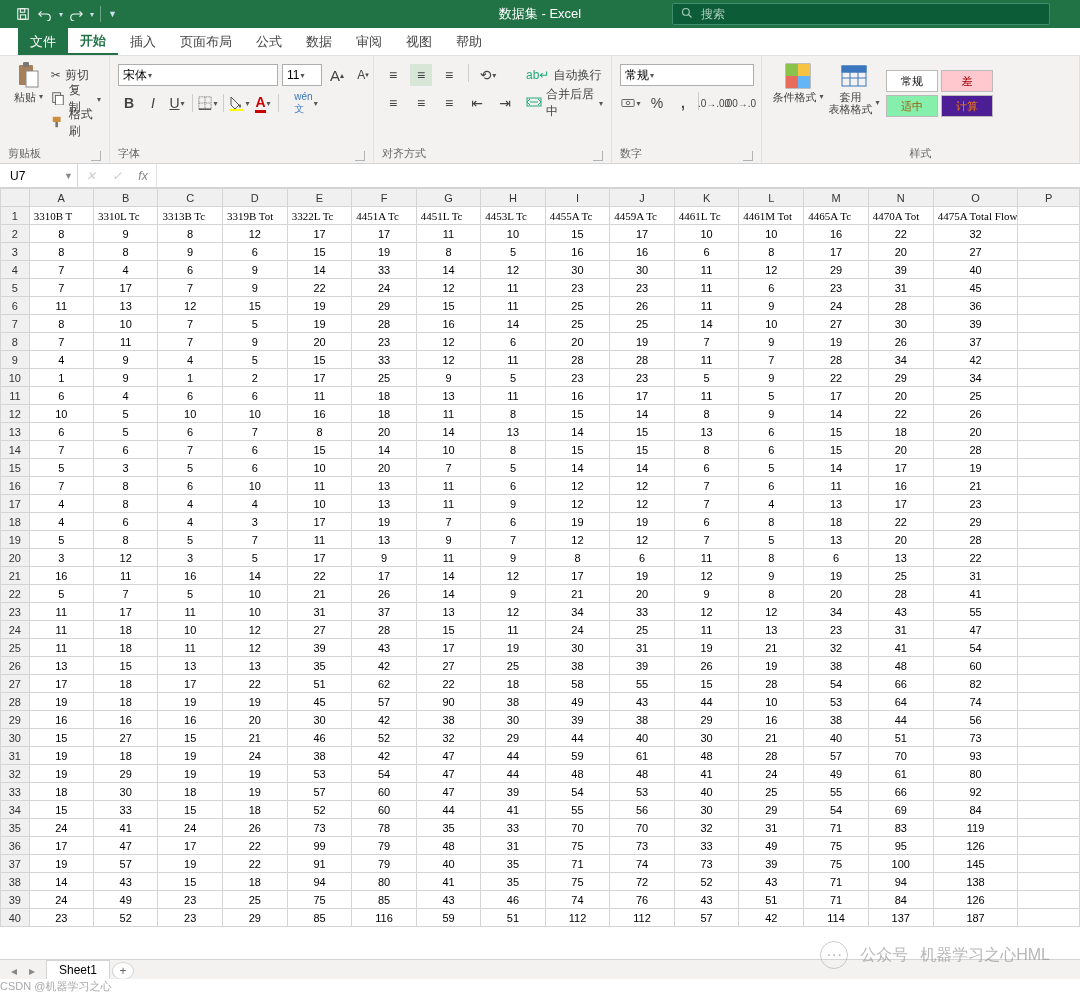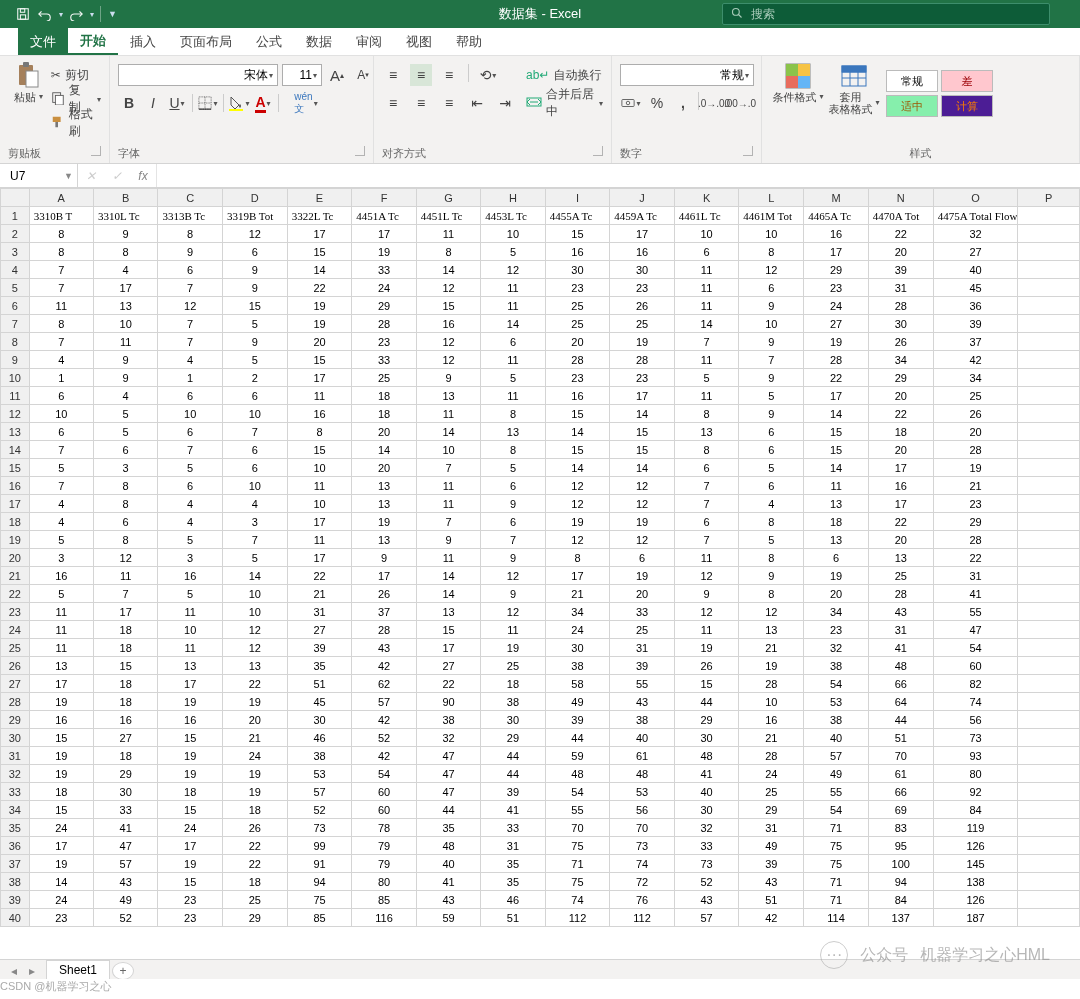--- a/index.html
+++ b/index.html
@@ -4,39 +4,39 @@
 <style>
 * { margin: 0; padding: 0; box-sizing: border-box; font-family: "Segoe UI", "Microsoft YaHei", sans-serif; }
 body { width: 1080px; height: 999px; background: #fff; overflow: hidden; position: relative; font-size: 12px; }
 
 
 .titlebar { height: 28px; background: #217346; display: flex; align-items: center; color: #fff; }
 .qat { display: flex; align-items: center; gap: 4px; padding-left: 14px; }
 .qat .ico { width: 18px; height: 18px; display: flex; align-items: center; justify-content: center; opacity: .95; }
 .qat .sep { width: 1px; height: 16px; background: rgba(255,255,255,.35); margin: 0 2px; }
 .title { position: absolute; left: 50%; transform: translateX(-50%); font-size: 13px; color: #fff; }
-.searchbox { margin-left: auto; width: 328px; height: 22px; background: #0d5c38; border: 1px solid #3d8e6c; margin-right: 30px; border-radius: 2px; display: flex; align-items: center; padding: 0 8px; color: #a8cbb9; gap: 8px; }
+.searchbox { margin-left: auto; width: 378px; height: 22px; background: #0d5c38; border: 1px solid #3d8e6c; margin-right: 30px; border-radius: 2px; display: flex; align-items: center; padding: 0 8px; color: #a8cbb9; gap: 8px; }
 
 
 .tabs { height: 28px; background: #fff; display: flex; align-items: stretch; border-bottom: 1px solid #e1e1e1; padding-left: 18px; }
 .tab { display: flex; align-items: center; padding: 0 12px; font-size: 13px; color: #444; cursor: pointer; }
 .tab.file { background: #217346; color: #fff; }
 .tab.active { color: #217346; border-bottom: 2px solid #217346; font-weight: 700; }
 
 
 .ribbon { height: 108px; background: #f3f2f1; border-bottom: 1px solid #d4d4d4; display: flex; }
 .group { border-right: 1px solid #e1e1e1; padding: 4px 8px 2px 8px; display: flex; flex-direction: column; justify-content: space-between;}
 .group-body { flex: 1; display: flex; align-items: flex-start; }
-.group-label { text-align: center; font-size: 11px; color: #666; display: flex; justify-content: center; align-items: flex-start; gap: 4px; padding-top: 2px;}
+.group-label { text-align: center; font-size: 11px; color: #666; display: flex; justify-content: center; align-items: flex-end; gap: 4px; padding-top: 2px;}
 .group-label .launch { width: 10px; height: 10px; border: 1px solid #999; border-left: none; border-top: none; position: relative; opacity: .7; margin-left: auto;}
 .vbtn { display: flex; flex-direction: column; align-items: center; width: 44px; font-size: 11px; color: #444; gap: 1px; padding-top: 2px; }
 .vbtn .bigico { width: 28px; height: 28px; display: flex; align-items: center; justify-content: center; font-size: 22px; }
 .vbtn .lbl { text-align: center; line-height: 1.1; display: flex; align-items: center; gap: 2px;}
 .small-row { display: flex; align-items: center; gap: 4px; height: 22px; font-size: 12px; color: #444;}
-.ssel { height: 22px; border: 1px solid #adadad; background: #fff; display: flex; align-items: center; justify-content: flex-end; padding: 0 4px; font-size: 12px;}
+.ssel { height: 22px; border: 1px solid #adadad; background: #fff; display: flex; align-items: center; justify-content: flex-start; padding: 0 4px; font-size: 12px;}
 .btnico { width: 22px; height: 22px; display: flex; align-items: center; justify-content: center; color: #444; font-size: 14px; }
 .dd { font-size: 8px; color: #555; margin-left: 1px;}
 .col-stack { display: flex; flex-direction: column; gap: 2px; }
 .cell-styles { display: grid; grid-template-columns: 52px 52px; grid-template-rows: 22px 22px; gap: 3px; margin-left: 4px; margin-top: 10px;}
 .cstyle { border: 1px solid #bbb; display: flex; align-items: center; justify-content: center; font-size: 11px;}
 .cstyle.s1 { background: #fff; }
 .cstyle.s2 { background: #ffc7ce; color: #9c0006;}
 .cstyle.s3 { background: #86efac; color: #9c5700;}
 .cstyle.s4 { background: #4c1d95; color: #fa7d00;}
 

